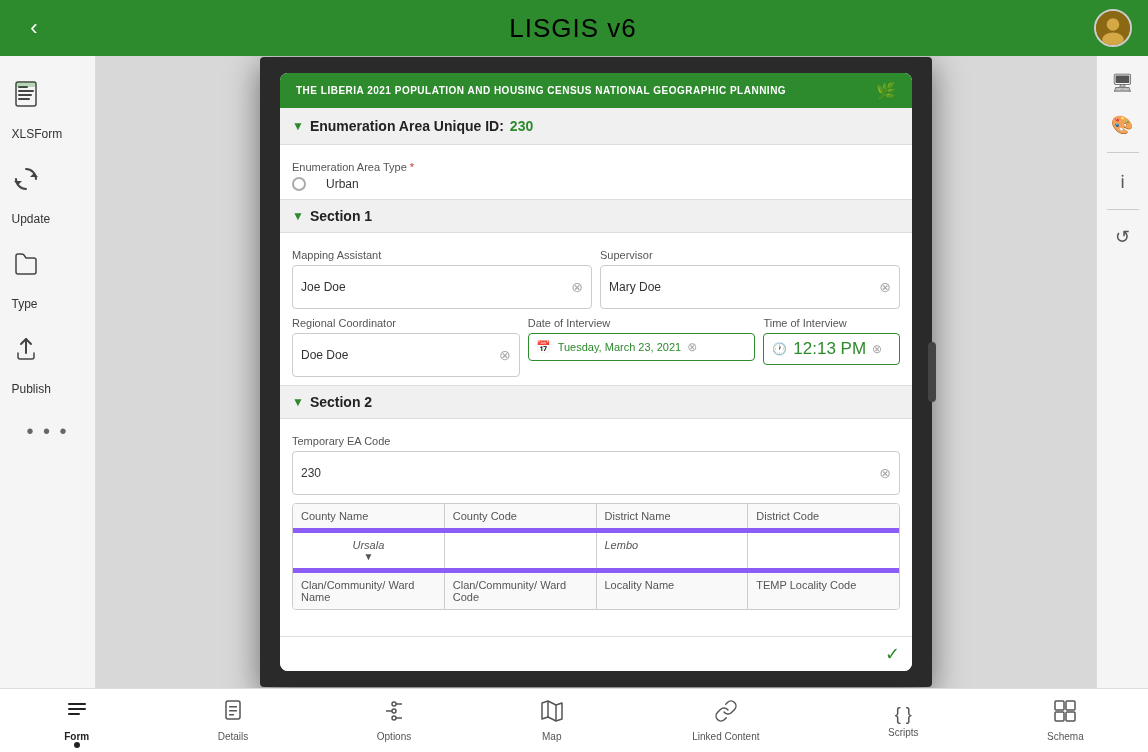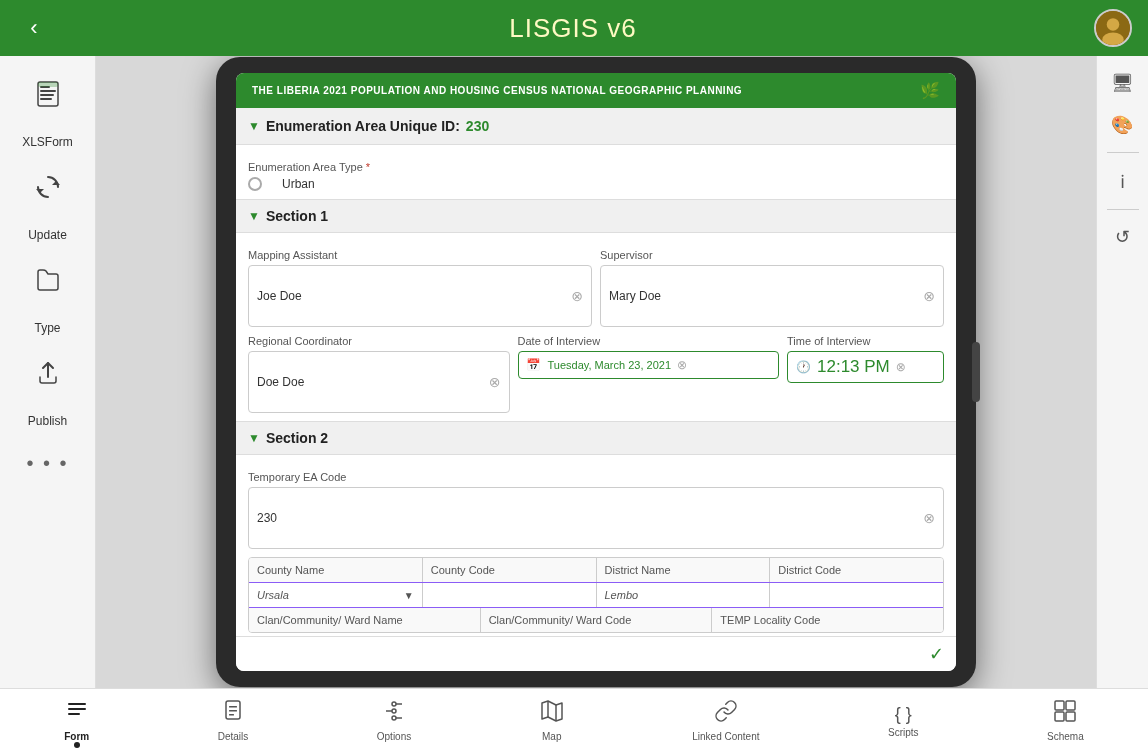--- a/index.html
+++ b/index.html
@@ -24,21 +24,21 @@
       flex-shrink: 0;
     }
     .top-bar-back {
       color: white;
       font-size: 22px;
       cursor: pointer;
       width: 36px;
       text-align: center;
     }
     .top-bar-title {
-      color: #fef9c3;
+      color: #000000;
       font-size: 26px;
       font-weight: 400;
       letter-spacing: 1px;
     }
     .top-bar-avatar {
       width: 38px;
       height: 38px;
       border-radius: 50%;
       background: #8b6914;
       border: 2px solid #ccc;
@@ -65,22 +65,22 @@
       flex-direction: column;
       align-items: center;
       padding: 16px 0;
       gap: 8px;
       border-right: 1px solid #ddd;
       flex-shrink: 0;
     }
     .sidebar-item {
       display: flex;
       flex-direction: column;
-      align-items: center;
-      gap: 20px;
+      align-items: flex-start;
+      gap: 12px;
       padding: 8px 4px;
       cursor: pointer;
       width: 80px;
       border-radius: 8px;
     }
     .sidebar-icon {
       font-size: 26px;
       color: #444;
     }
     .sidebar-label {
@@ -102,23 +102,23 @@
       align-items: center;
       justify-content: center;
       background: #d8d8d8;
       padding: 16px;
       overflow: hidden;
     }
 
     
     .tablet-frame {
       background: #2a2a2a;
-      border-radius: 24px;
+      border-radius: 4px;
       padding: 16px 20px;
-      width: 760px;
+      width: 672px;
       height: 630px;
       box-shadow: 0 8px 32px rgba(0,0,0,0.5);
       display: flex;
       flex-direction: column;
       position: relative;
     }
     .tablet-screen {
       background: white;
       border-radius: 8px;
       flex: 1;
@@ -246,21 +246,21 @@
       gap: 8px;
     }
     .field-group {
       flex: 1;
       display: flex;
       flex-direction: column;
     }
     .field-input {
       border: 1px solid #ccc;
       border-radius: 4px;
-      padding: 22px 8px;
+      padding: 13px 8px;
       font-size: 12px;
       color: #333;
       background: white;
       display: flex;
       align-items: center;
       justify-content: space-between;
       min-height: 28px;
     }
     .field-input .clear-btn {
       color: #aaa;
@@ -287,21 +287,21 @@
 
     
     .data-grid {
       border: 1px solid #ccc;
       border-radius: 4px;
       overflow: hidden;
       margin-top: 8px;
     }
     .data-grid-row {
       display: flex;
-      border-bottom: 1px solid #8b5cf6;
+      border-bottom: 5px solid #8b5cf6;
     }
     .data-grid-row:last-child { border-bottom: none; }
     .data-grid-cell {
       flex: 1;
       padding: 6px 8px;
       border-right: 1px solid #ccc;
       font-size: 11px;
     }
     .data-grid-cell:last-child { border-right: none; }
     .data-grid-header {
@@ -311,20 +311,21 @@
     }
     .data-grid-value {
       background: white;
       color: #555;
       font-style: italic;
     }
     .cell-with-dropdown {
       display: flex;
       align-items: center;
       justify-content: space-between;
+      flex-direction: column;
     }
     .dropdown-arrow { color: #555; font-size: 10px; }
 
     
     .temp-ea-section {
       padding: 8px 12px;
     }
 
     
     .form-footer {
@@ -581,20 +582,21 @@
                   <span>Lembo</span>
                 </div>
                 <div class="data-grid-cell data-grid-value">
                   <span></span>
                 </div>
               </div>
 
               <div class="data-grid-row">
                 <div class="data-grid-cell data-grid-header">Clan/Community/ Ward Name</div>
                 <div class="data-grid-cell data-grid-header">Clan/Community/ Ward Code</div>
+                <div class="data-grid-cell data-grid-header">Locality Name</div>
                 <div class="data-grid-cell data-grid-header">TEMP Locality Code</div>
               </div>
             </div>
           </div>
 
         </div>
 
         <div class="form-footer">
           <span class="check-btn">✓</span>
         </div>

